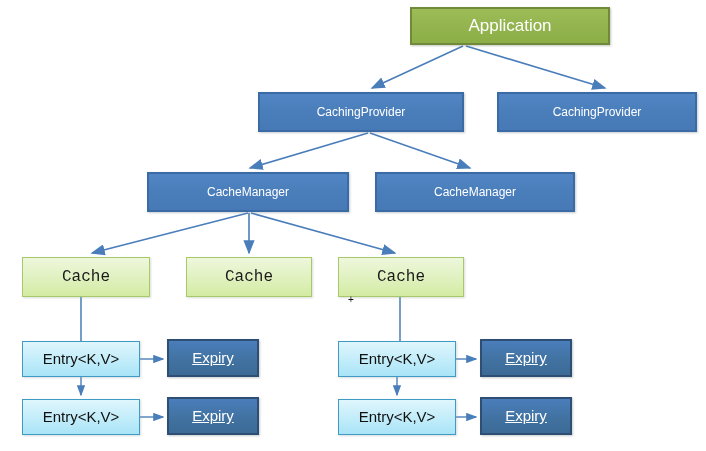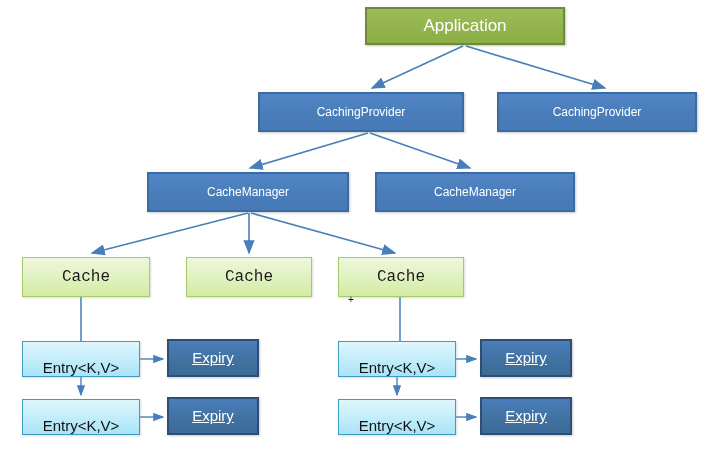--- a/index.html
+++ b/index.html
@@ -36,20 +36,21 @@
     white-space: nowrap;
     z-index: 3;
   }
   
   .n-app {
     background: linear-gradient(to bottom, #9CBC58 0%, #93B44F 50%, #8CAE46 100%);
     border: 2px solid #71893A;
     color: #ffffff;
     font-size: 17px;
     box-shadow: 1px 1px 2px rgba(120,130,110,0.45);
+    margin-left: 45px;
   }
   
   .n-blue {
     background: linear-gradient(to bottom, #5185C4 0%, #4A7EBB 50%, #4679B5 100%);
     border: 2px solid #3A6BA5;
     color: #ffffff;
     font-size: 12px;
     box-shadow: 1px 1px 2px rgba(130,140,150,0.45);
   }
   
@@ -61,21 +62,20 @@
     box-shadow: 1px 1px 2px rgba(160,170,150,0.40);
     font-family: Liberation Mono, monospace;
   }
   
   .n-cyan {
     background: linear-gradient(to bottom, #DFF6FC 0%, #C7EEFA 45%, #A9E4F7 100%);
     border: 1px solid #3F9BC4;
     color: #111111;
     font-size: 15px;
     box-shadow: 1px 1px 2px rgba(150,165,175,0.40);
-    align-items: flex-end;
   }
   
   .n-darkblue {
     background: linear-gradient(to bottom, #4A7EBB 0%, #40719F 60%, #3C6A97 100%);
     border: 2px solid #2E4E74;
     color: #ffffff;
     font-size: 15px;
     box-shadow: 1px 1px 2px rgba(130,140,150,0.45);
     text-decoration: underline;
   }

